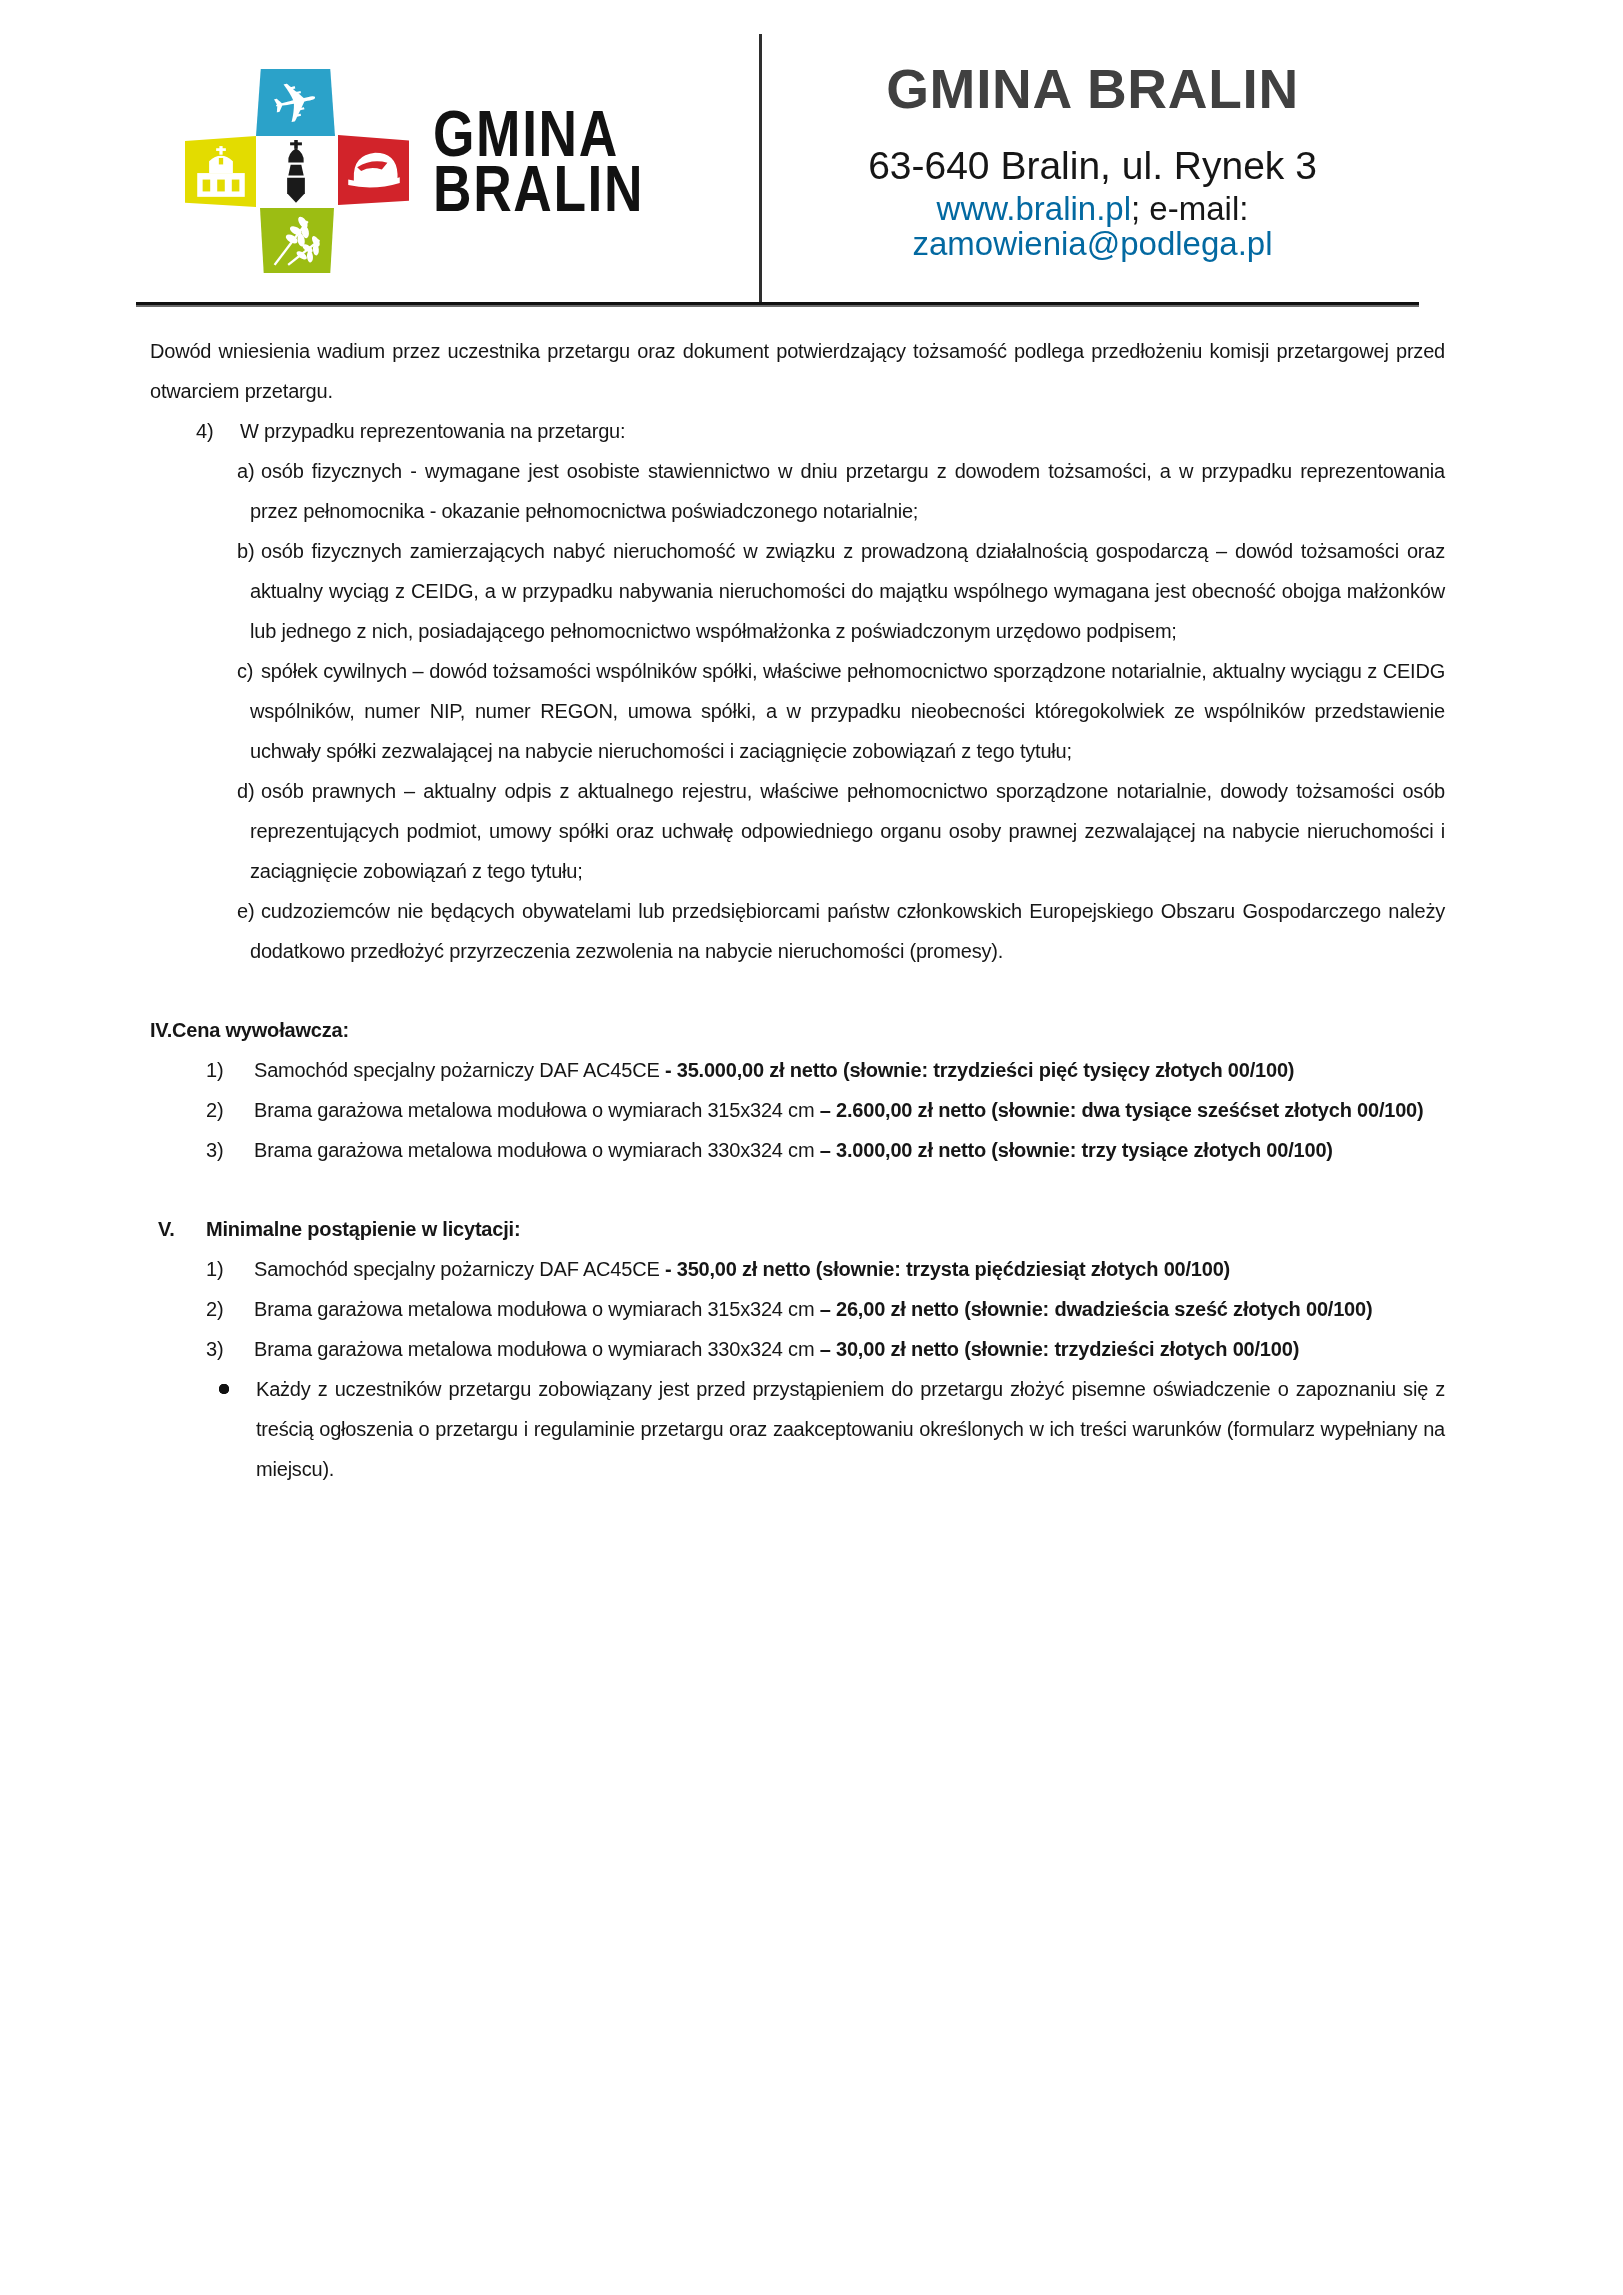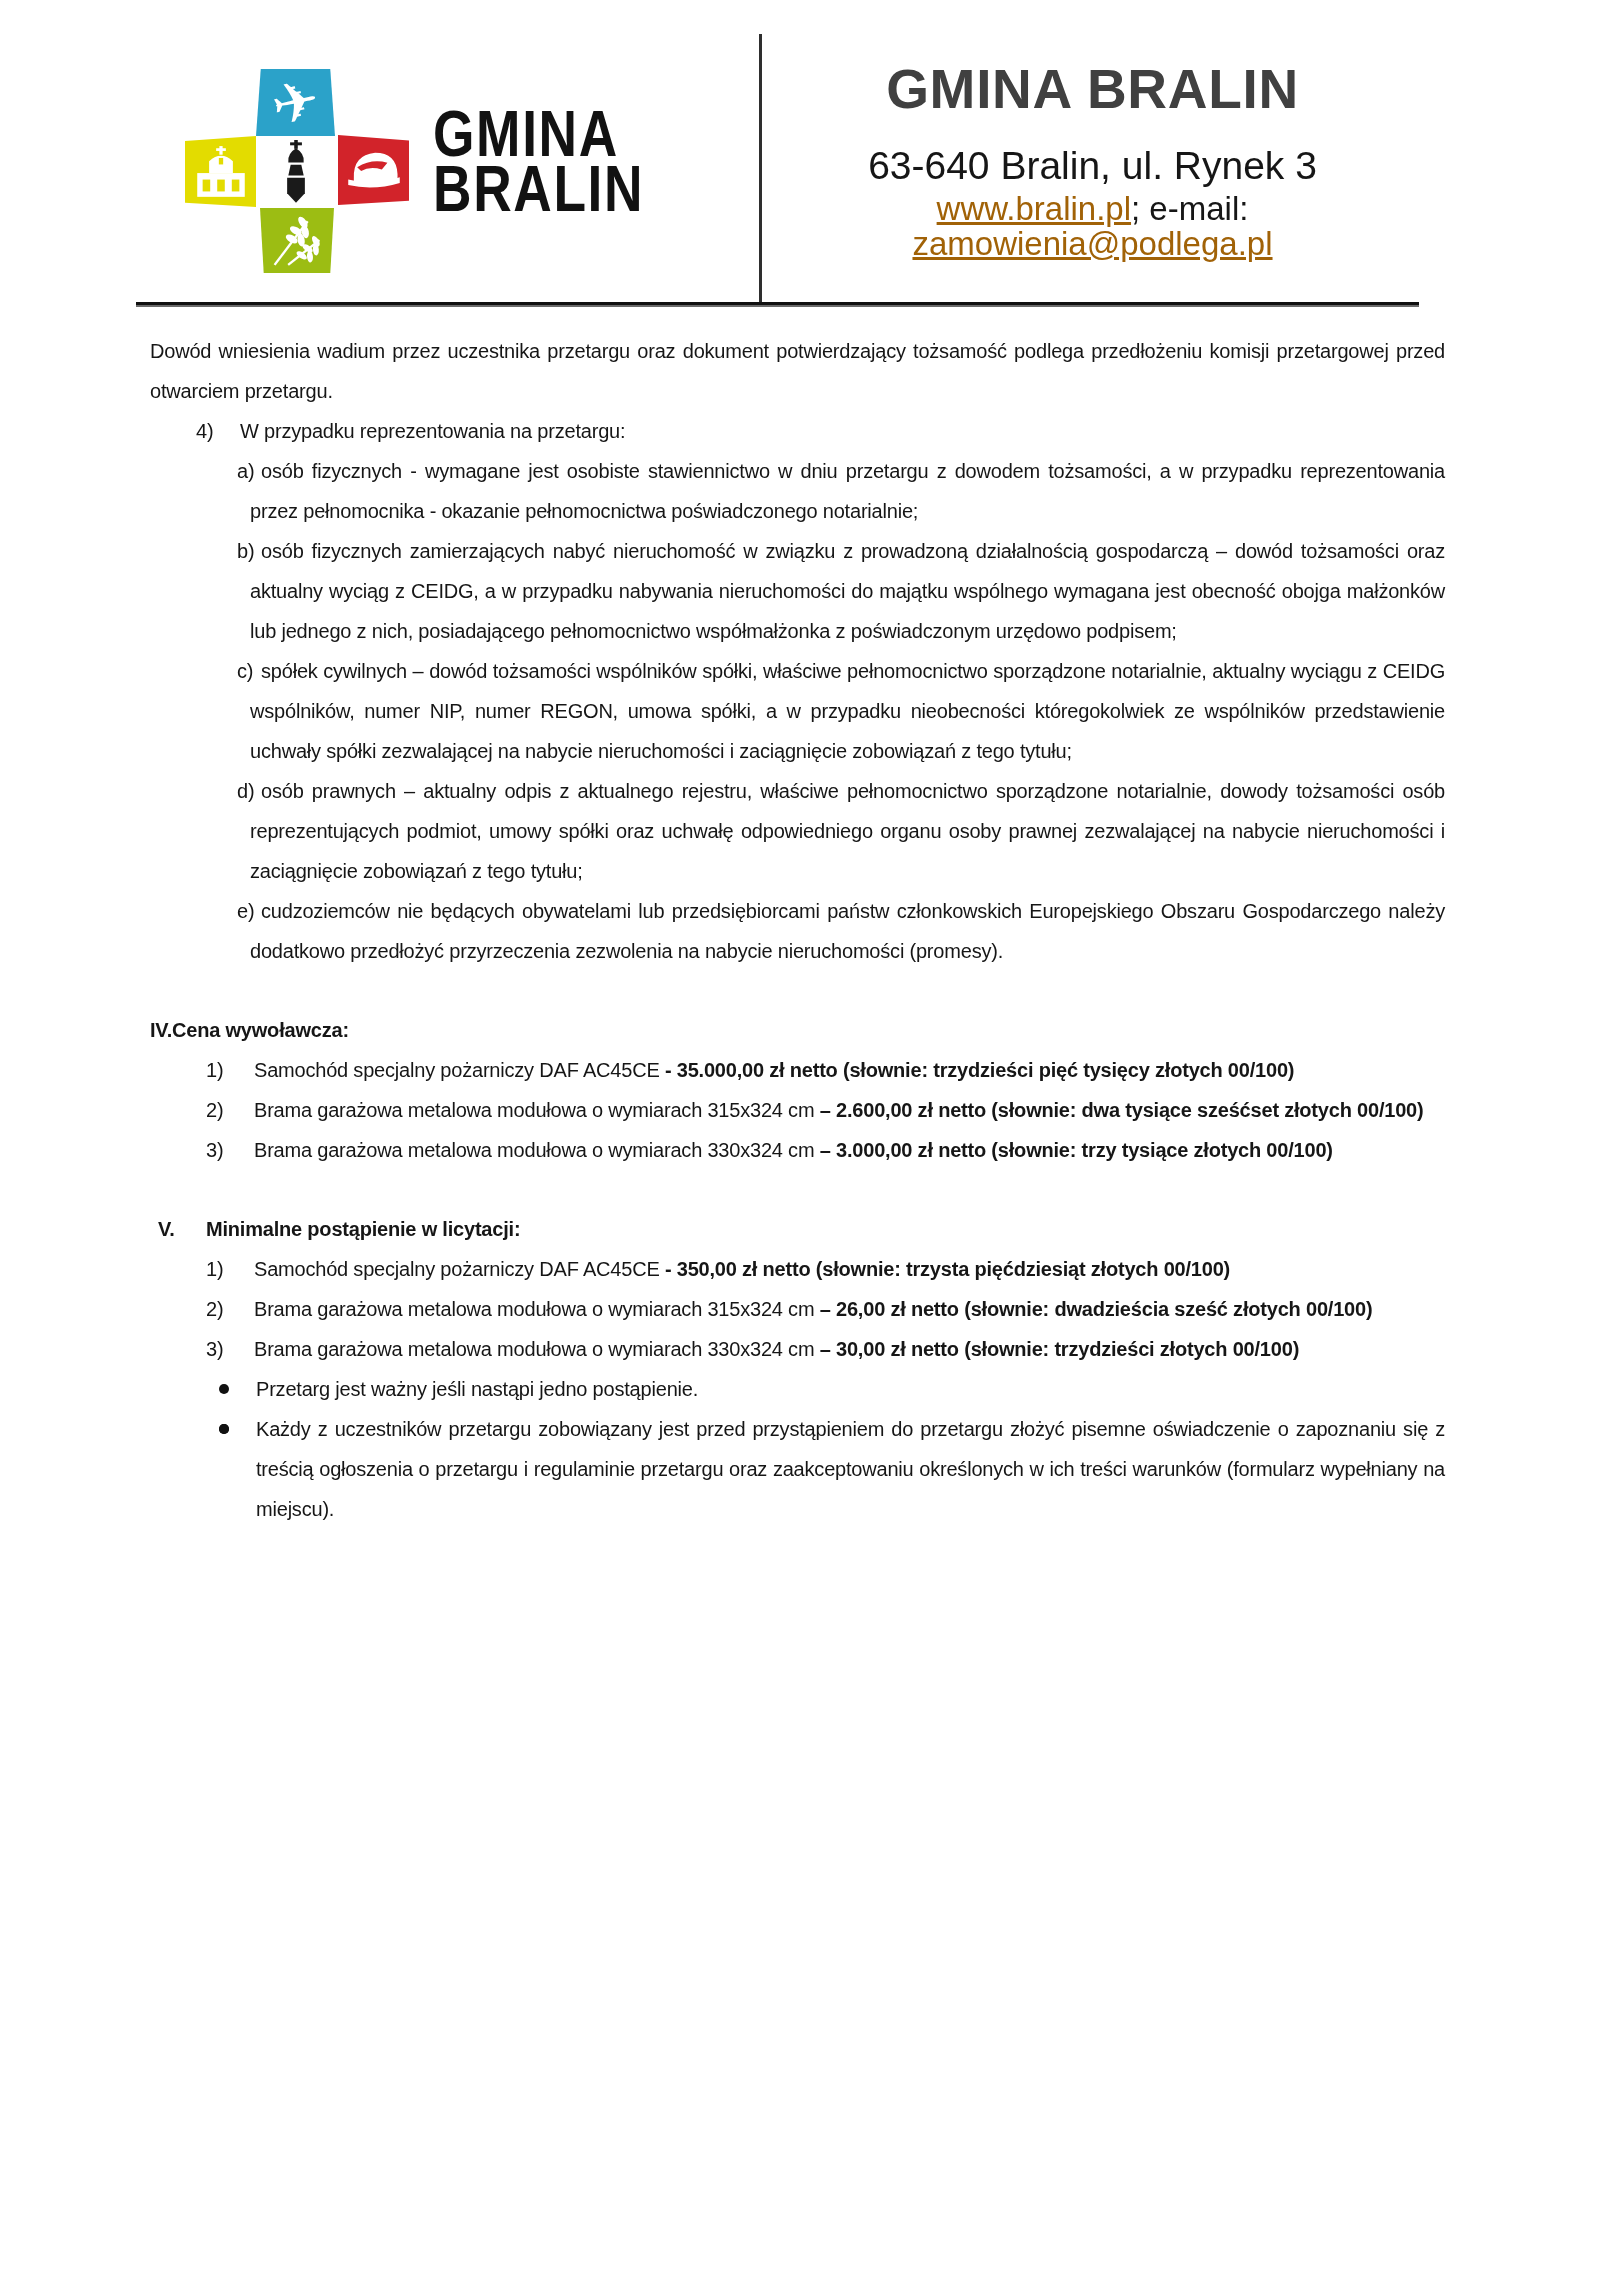--- a/index.html
+++ b/index.html
@@ -21,21 +21,21 @@
   .tile-wheat  {left:260px;top:208px;width:74px;height:65px;background:#9cbd13;clip-path:polygon(0 0,100% 0,95% 100%,5% 100%);}
   .plane-glyph{font-family:"DejaVu Sans", sans-serif;color:#ffffff;font-size:56px;transform:rotate(-12deg);line-height:1;}
   .wordmark{position:absolute;left:433px;top:106px;transform:scaleX(0.82);transform-origin:left top;
             font-weight:bold;font-size:65px;line-height:55px;letter-spacing:2px;color:#121212;}
   .vsep{position:absolute;left:759px;top:34px;width:2.6px;height:271px;background:#2e2e2e;}
   .right-block{position:absolute;left:772px;top:59px;width:641px;text-align:center;}
   .org-title{font-size:55px;font-weight:bold;letter-spacing:0.7px;color:#404040;line-height:60px;}
   .org-address{font-size:39px;margin-top:26px;line-height:41px;}
   .org-phone{font-size:35px;margin-top:1.3px;line-height:37px;}
   .org-links{font-size:33px;margin-top:5.2px;line-height:35px;}
-  .link{color:#a16207;text-decoration:underline;}
+  .link{color:#0369a1;}
   .hrule{position:absolute;left:136px;top:302px;width:1283px;height:4.6px;
          background:linear-gradient(to bottom,#101010 0 55%,#6a6a6a 55% 100%);}
   
   .main{position:absolute;left:150px;top:331px;width:1295px;
         font-size:20px;line-height:40px;letter-spacing:-0.2px;text-align:justify;}
   .p4{position:relative;margin-left:90px;}
   .p4 .num{position:absolute;left:-44px;top:0;}
   .litem{position:relative;margin-left:100px;text-indent:11px;}
   .litem .letter{position:absolute;left:-13px;top:0;text-indent:0;}
   .heading{font-weight:bold;margin-top:39px;}
@@ -210,21 +210,20 @@
           <span class="num">3)</span>
           <span>Brama garażowa metalowa modułowa o wymiarach 330x324 cm </span><span class="b">– 30,00 zł netto (słownie: trzydzieści złotych 00/100)</span>
         </div>
       </div>
 
 
     <div>
 
         <div class="bitem">
           <span class="dot"></span>
-          <span>Przetarg jest ważny jeśli nastąpi jedno postąpienie.</span>
         </div>
 
         <div class="bitem">
           <span class="dot"></span>
         </div>
 
         <div class="bitem">
           <span class="dot"></span>
           <span>Każdy z uczestników przetargu zobowiązany jest przed przystąpieniem do przetargu złożyć pisemne oświadczenie o zapoznaniu się z treścią ogłoszenia o przetargu i regulaminie przetargu oraz zaakceptowaniu określonych w ich treści warunków (formularz wypełniany na miejscu).</span>
         </div>

